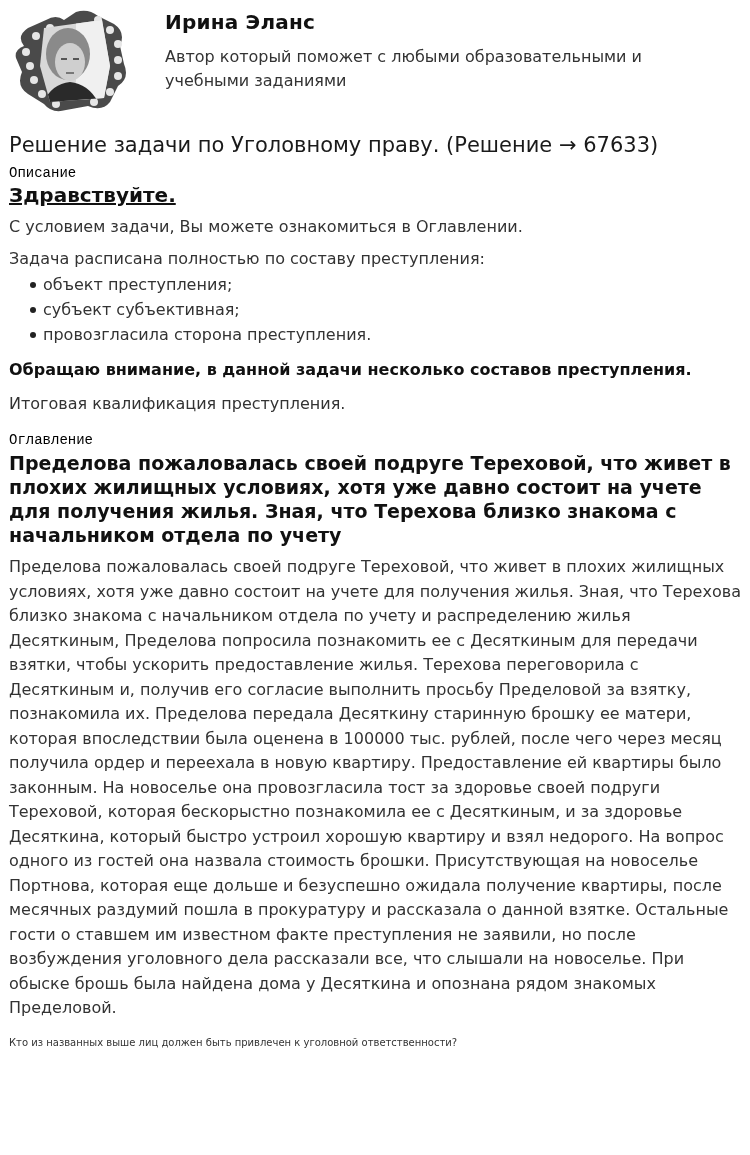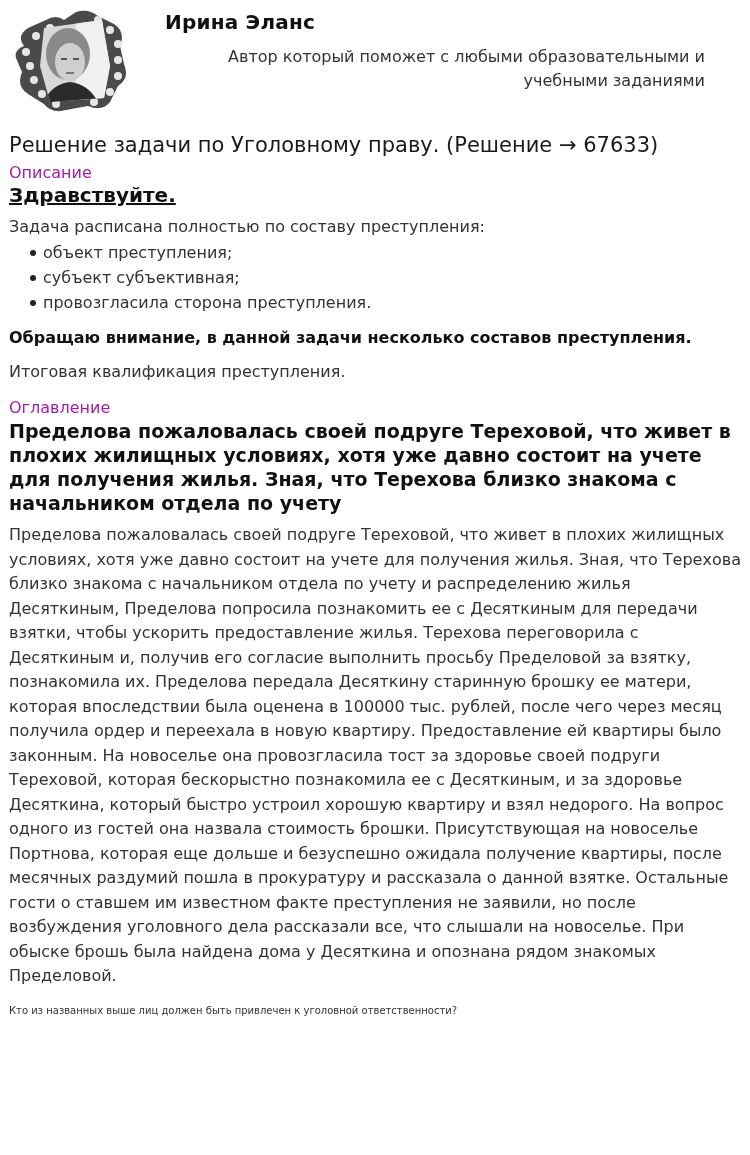--- a/index.html
+++ b/index.html
@@ -14,21 +14,20 @@
       font-family: "DejaVu Sans", sans-serif;
       color: #1a1a1a;
       position: relative;
     }
     .author {
       position: absolute;
       left: 0;
       top: 0;
       width: 661px;
       height: 125px;
-      text-align: right;
     }
     .avatar {
       position: absolute;
       left: 6px;
       top: 6px;
       width: 128px;
       height: 106px;
     }
     .author-name {
       position: absolute;
@@ -55,24 +54,25 @@
       width: 732px;
     }
     .page-title {
       font-size: 21px;
       font-weight: normal;
       color: #1a1a1a;
       margin: 0;
       line-height: 30px;
     }
     .section-label {
-      font-size: 16px;
-      color: #a21caf;
+      font-size: 14px;
+      color: #000000;
       line-height: 22px;
       margin: 2px 0 0 0;
+      font-family: Liberation Mono, monospace;
     }
     .greeting {
       font-size: 20px;
       font-weight: bold;
       color: #111;
       line-height: 22px;
       margin: 0 0 10px 0;
       text-decoration: underline;
     }
     .para {
@@ -178,20 +178,21 @@
     </svg>
   </div>
   <div class="author-name">Ирина Эланс</div>
   <div class="author-desc">Автор который поможет с любыми образовательными и учебными заданиями</div>
 </div>
 
 <div class="content">
   <h1 class="page-title">Решение задачи по Уголовному праву. (Решение → 67633)</h1>
   <div class="section-label">Описание</div>
   <div class="greeting">Здравствуйте.</div>
+  <p class="para">С условием задачи, Вы можете ознакомиться в Оглавлении.</p>
   <p class="para" style="margin-bottom:2px;">Задача расписана полностью по составу преступления:</p>
   <ul class="bullet-list">
     <li>объект преступления;</li>
     <li>субъект субъективная;</li>
     <li>провозгласила сторона преступления.</li>
   </ul>
   <p class="notice">Обращаю внимание, в данной задачи несколько составов преступления.</p>
   <p class="para" style="margin-bottom:8px;">Итоговая квалификация преступления.</p>
   <div class="section-label" style="margin-top:14px;">Оглавление</div>
   <h2 class="toc-heading">Пределова пожаловалась своей подруге Тереховой, что живет в плохих жилищных условиях, хотя уже давно состоит на учете для получения жилья. Зная, что Терехова близко знакома с начальником отдела по учету</h2>

